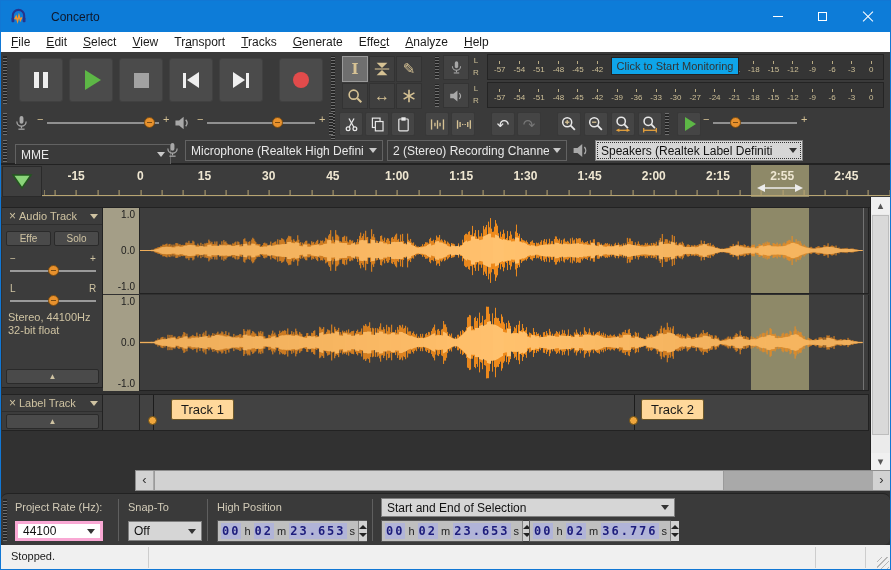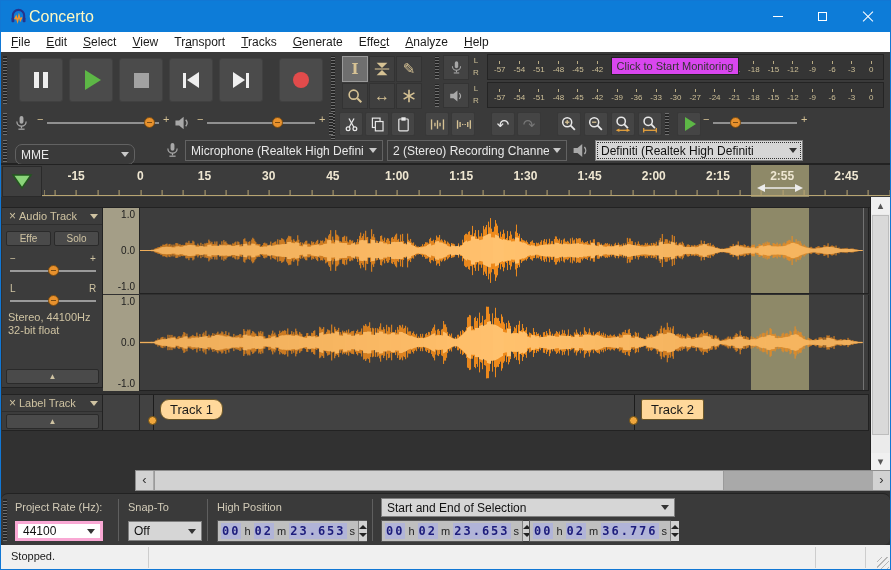--- a/index.html
+++ b/index.html
@@ -7,21 +7,21 @@
   body { font-family:"Liberation Sans", sans-serif; }
   #window {
     position:relative; width:891px; height:570px; overflow:hidden;
     background:#313131; border:1px solid #1177d4;
   }
   .abs { position:absolute; }
 
   
   .titlebar { position:absolute; left:0; top:0; width:889px; height:31px; background:#0d7cd8; display:flex; align-items:center; }
   .app-icon { margin-left:9px; width:17px; height:17px; flex:none; }
-  .title-text { color:#fef9c3; font-size:16px; margin-left:2px; flex:1; }
+  .title-text { color:#0f172a; font-size:12px; margin-left:24px; flex:1; }
   .win-btn { width:45px; height:31px; display:flex; align-items:center; justify-content:center; flex:none; position:relative; }
   .i-min { width:10px; height:1px; background:#fff; display:block; }
   .i-max { width:9px; height:9px; border:1px solid #fff; display:block; }
   .i-close { width:12px; height:12px; position:relative; display:block; }
   .i-close::before,.i-close::after { content:""; position:absolute; left:-1px; top:5px; width:14px; height:1px; background:#fff; }
   .i-close::before { transform:rotate(45deg); } .i-close::after { transform:rotate(-45deg); }
 
   
   .menubar { position:absolute; left:0; top:31px; width:889px; height:20px; background:#fff; display:flex; align-items:center; padding-left:2px; }
   .menu-item { font-size:12px; color:#1a1a1a; padding:0 8px; height:20px; line-height:20px; }
@@ -43,21 +43,21 @@
   .tool-btn.active { background:#6f6f6f; border-color:#9a9a9a; }
   .glyph-tan { color:#d6c294; }
   .ibeam { font-family:"DejaVu Serif", serif; font-size:15px; font-weight:bold; line-height:1; }
   .meter { position:absolute; left:434px; width:455px; height:27px; }
   .meter .m-btn { position:absolute; left:8px; top:1px; width:26px; height:25px; background:#434343; border:1px solid #343434; display:flex; align-items:center; justify-content:center; }
   .meter .lr { position:absolute; left:38px; top:1px; font-size:8px; line-height:12px; color:#cdbf97; text-align:center; }
   .meter .mbody { position:absolute; left:52px; top:0; width:397px; height:26px; background:#353535; border:1px solid #242424; display:flex; align-items:center; padding:0 2px; }
   .mcell { flex:1; display:flex; flex-direction:column; align-items:center; }
   .mcell i { width:1px; height:3px; background:#b9ab84; margin-bottom:2px; }
   .mcell span { font-size:8px; color:#cdbf97; line-height:8px; white-space:nowrap; }
-  .tooltip { position:absolute; left:610px; top:5px; width:128px; height:18px; background:#d946ef; border:1px solid #222; font-size:11px; color:#333; text-align:center; line-height:16px; z-index:20; }
+  .tooltip { position:absolute; left:610px; top:5px; width:128px; height:18px; background:#0ea5e9; border:1px solid #222; font-size:11px; color:#333; text-align:center; line-height:16px; z-index:20; }
   .slider { position:absolute; height:2px; background:#909090; }
   .slider .thumb { position:absolute; top:-5px; width:11px; height:11px; border-radius:50%; background:#e8912d; border:1px solid #7a4c12; }
   .slider .thumb::after { content:""; position:absolute; left:2px; top:4px; width:5px; height:1px; background:#7a4c12; }
   .pm { position:absolute; color:#d6c294; font-size:11px; line-height:11px; }
   .tb-btn { position:absolute; width:24px; height:24px; background:#454545; border:1px solid #383838; border-radius:2px; display:flex; align-items:center; justify-content:center; }
   .i-undo { color:#e8e8e8; font-size:15px; line-height:1; } .i-redo { color:#767676; font-size:15px; line-height:1; }
   .dd { position:absolute; display:flex; align-items:center; font-size:12px; padding:0 5px; height:21px; }
   .dd .txt { flex:1; white-space:nowrap; overflow:hidden; }
   .dd .chev { width:0; height:0; border-left:4px solid transparent; border-right:4px solid transparent; border-top:5px solid #c9c9c9; margin-left:4px; flex:none; }
   .dd.dark { background:#3a3a3a; border:1px solid #626262; color:#e8e8e8; }
@@ -545,21 +545,21 @@
     <div class="tb-btn" style="left:676px;top:60px;">
         <i style="width:0;height:0;border-left:11px solid #5db746;border-top:7px solid transparent;border-bottom:7px solid transparent;margin-left:2px;"></i>
       </div>
     <span class="pm" style="left:702px;top:62px;">−</span>
     <div class="slider" style="left:712px;top:70px;width:84px;">
         <i class="thumb" style="left:17px;"></i>
       </div>
     <span class="pm" style="left:800px;top:62px;">+</span>
 
     <div class="grip" style="left:2px;top:88px;height:22px;"></div>
-    <div class="dd dark" style="left:14px;top:92px;width:120px;border-radius:7px;">
+    <div class="dd dark" style="left:14px;top:92px;width:156px;">
         <span class="txt">MME</span>
         <i class="chev"></i>
       </div>
     <svg class="abs" style="left:163px;top:88px;" width="17" height="20" viewBox="0 0 22 22">
         <rect x="8.5" y="2" width="5" height="10" rx="2.5" fill="#a8a8a8"></rect>
         <path d="M5 9 a6 6 0 0 0 12 0" fill="none" stroke="#a8a8a8" stroke-width="1.6"></path>
         <line x1="11" y1="15" x2="11" y2="18" stroke="#a8a8a8" stroke-width="1.6"></line>
         <line x1="7" y1="19" x2="15" y2="19" stroke="#a8a8a8" stroke-width="1.6"></line>
       </svg>
     <div class="dd dark" style="left:184px;top:88px;width:198px;">
@@ -568,21 +568,21 @@
       </div>
     <div class="dd dark" style="left:386px;top:88px;width:180px;">
         <span class="txt">2 (Stereo) Recording Channels</span>
         <i class="chev"></i>
       </div>
     <svg class="abs" style="left:570px;top:89px;" width="19" height="19" viewBox="0 0 22 22">
         <polygon points="3,8 7.5,8 13,3.5 13,18.5 7.5,14 3,14" fill="#a8a8a8"></polygon>
         <path d="M15.5 7 a6 6 0 0 1 0 8" fill="none" stroke="#a8a8a8" stroke-width="1.6"></path>
       </svg>
     <div class="dd light focused" style="left:594px;top:88px;width:208px;">
-        <span class="txt">Definiti (Realtek High Definiti</span>
+        <span class="txt">Speakers (Realtek Label Definiti</span>
         <i class="chev"></i>
       </div>
   </div>
 
   <div class="timeline">
     <div class="tl-sel"></div>
     <div class="pinbox">
       <svg width="24" height="17" viewBox="0 0 24 17">
           <polygon points="3,2 21,2 12,15" fill="#8bd47a" stroke="#23571f" stroke-width="1.5"></polygon>
         </svg>
@@ -672,21 +672,21 @@
         <span class="t">Label Track</span>
         <i class="dn"></i>
       </div>
       <div class="collapse-btn" style="top:19px;width:93px;">▲</div>
     </div>
     <div class="lrow">
       <div class="vdiv"></div>
       <div class="lmark" style="left:50px;">
           <i></i>
         </div>
-      <div class="label-box" style="left:57px;border-radius:9px;">Track 1</div>
+      <div class="label-box" style="left:68px;">Track 1</div>
       <div class="lmark" style="left:531px;">
           <i></i>
         </div>
       <div class="label-box" style="left:538px;">Track 2</div>
     </div>
 
     <div class="hscroll">
       <div class="hs-arrow" style="left:0;">‹</div>
       <div class="hs-thumb"></div>
       <div class="hs-arrow" style="right:0;">›</div>

